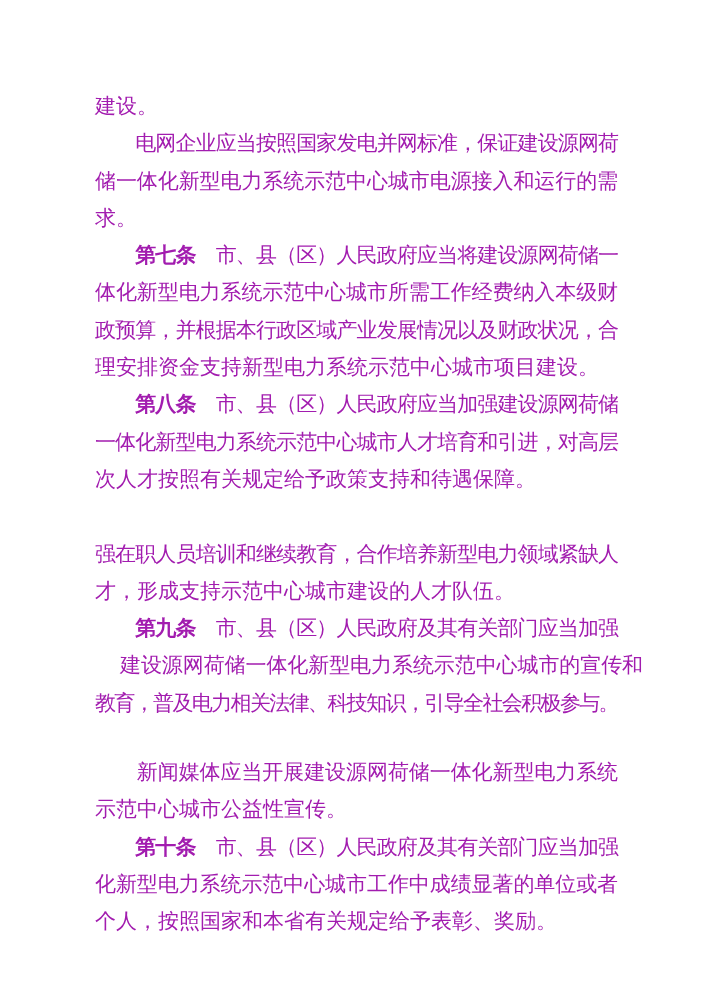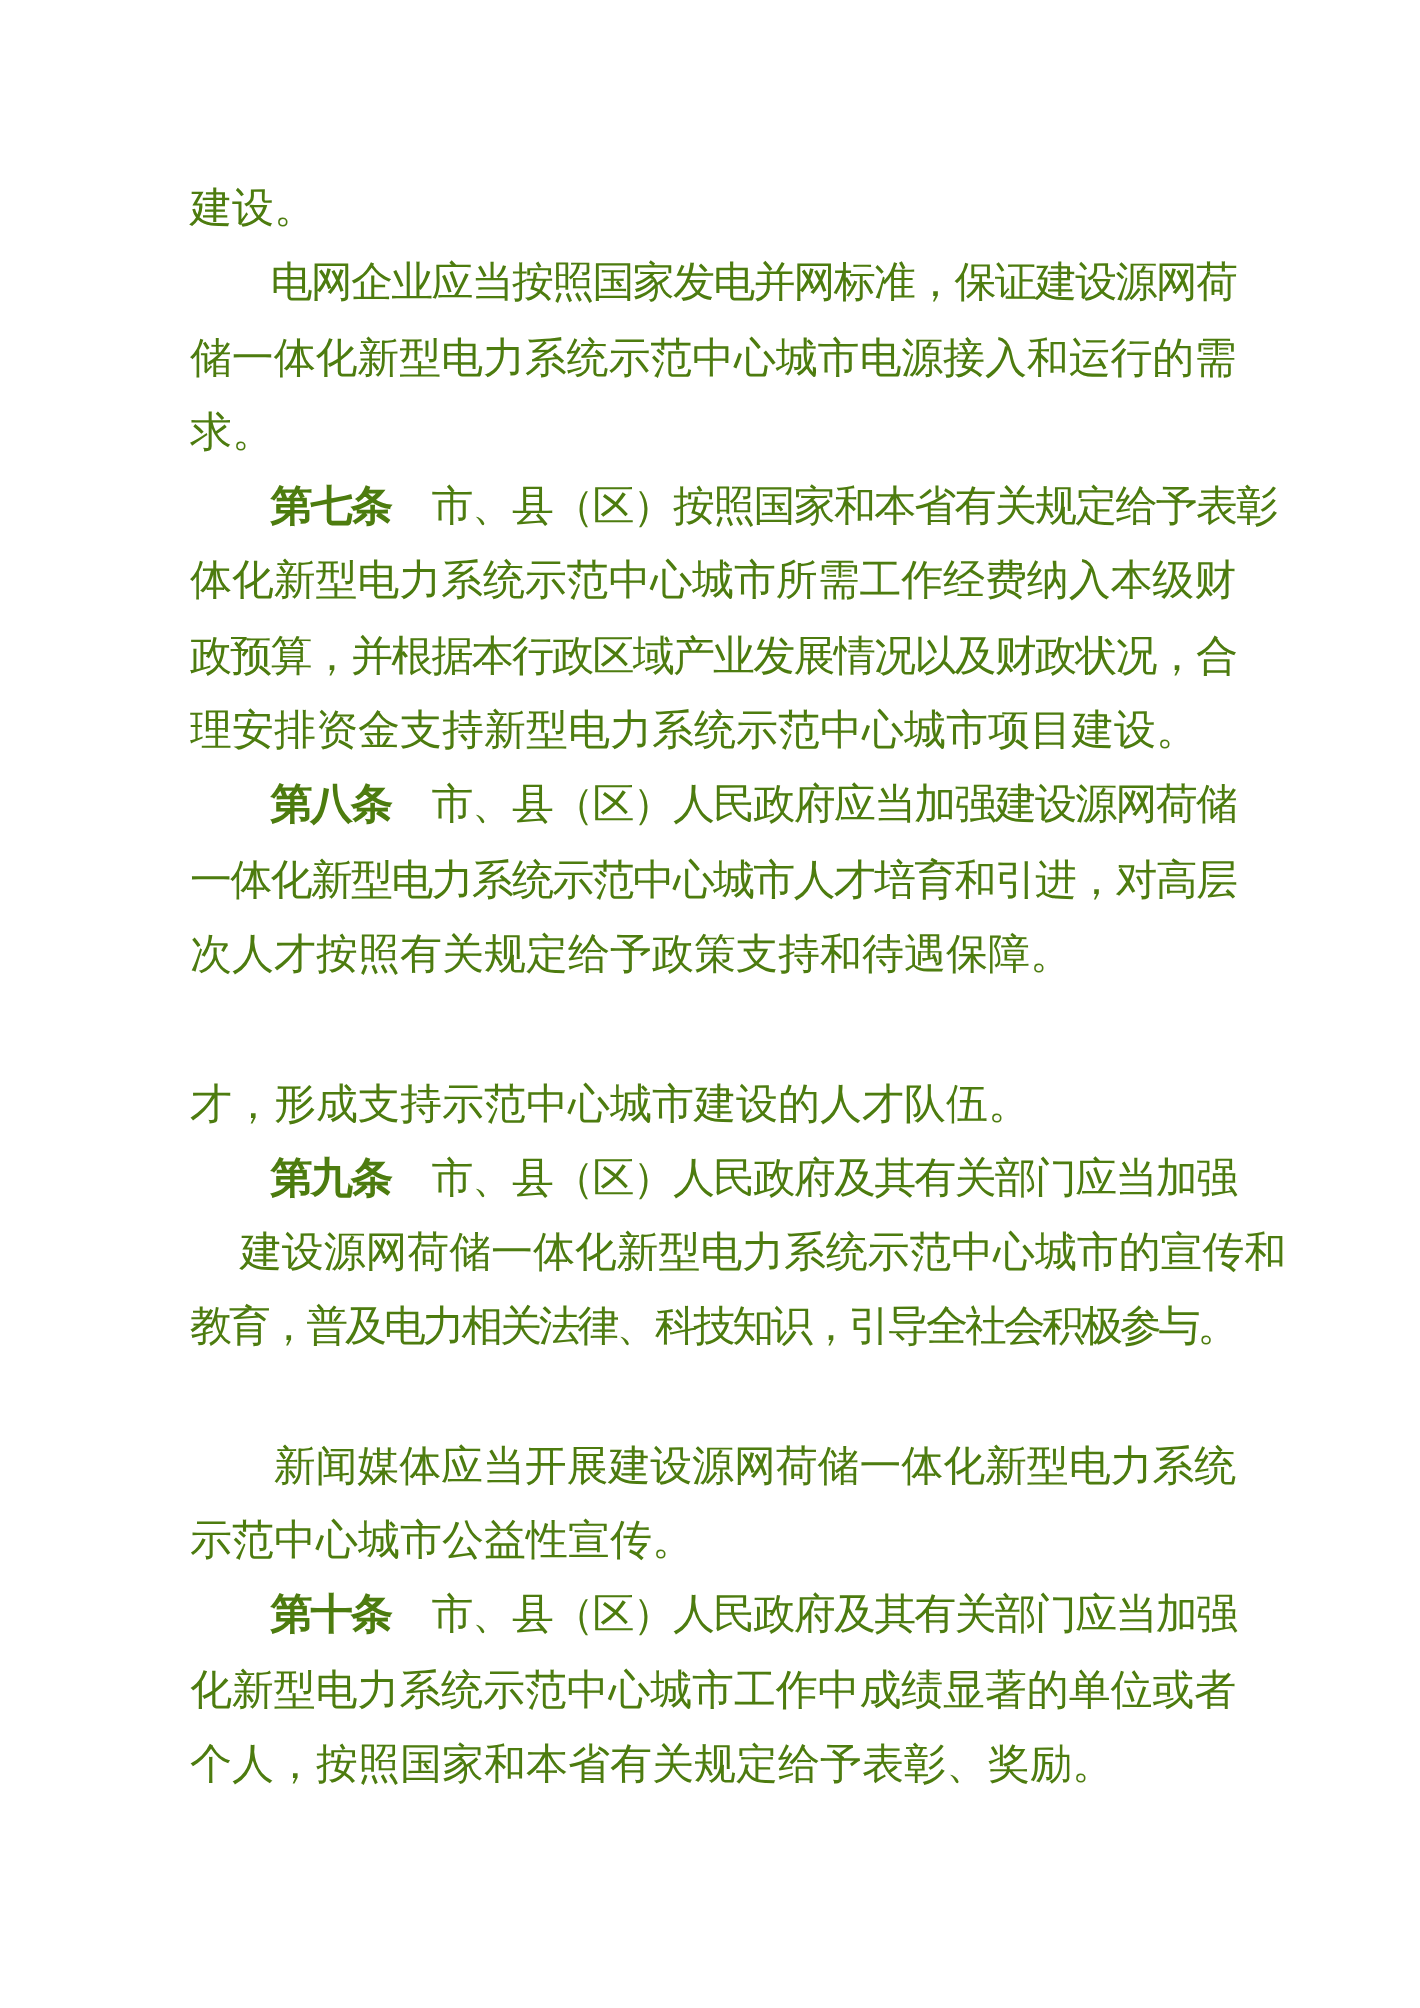--- a/index.html
+++ b/index.html
@@ -18,45 +18,46 @@
   .textblock {
     position: absolute;
     left: 95px;
     top: 88px;
     width: 524px;
   }
   .line {
     height: 37.3px;
     line-height: 37.3px;
     font-size: 21px;
-    color: #4d7c0f;
+    color: #a21caf;
     white-space: nowrap;
-    font-family: Liberation Mono, monospace;
+    font-family: Liberation Serif, serif;
   }
   .bold {
     font-weight: bold;
   }
 </style>
 </head>
 <body>
 
 <div class="page">
   <div class="textblock" id="textblock">
       <div class="line"><span>建设。</span></div>
       <div class="line" style="letter-spacing: -0.88px;"><span>　　</span><span>电网企业应当按照国家发电并网标准，保证建设源网荷</span></div>
       <div class="line" style="letter-spacing: -0.08px;"><span>储一体化新型电力系统示范中心城市电源接入和运行的需</span></div>
       <div class="line"><span>求。</span></div>
-      <div class="line" style="letter-spacing: -0.88px;"><span>　　</span><span class="bold">第七条</span><span>　市、县（区）按照国家和本省有关规定给予表彰</span></div>
+      <div class="line" style="letter-spacing: -0.88px;"><span>　　</span><span class="bold">第七条</span><span>　市、县（区）人民政府应当将建设源网荷储一</span></div>
       <div class="line" style="letter-spacing: -0.08px;"><span>体化新型电力系统示范中心城市所需工作经费纳入本级财</span></div>
       <div class="line" style="letter-spacing: -0.88px;"><span>政预算，并根据本行政区域产业发展情况以及财政状况，合</span></div>
       <div class="line"><span>理安排资金支持新型电力系统示范中心城市项目建设。</span></div>
       <div class="line" style="letter-spacing: -0.88px;"><span>　　</span><span class="bold">第八条</span><span>　市、县（区）人民政府应当加强建设源网荷储</span></div>
       <div class="line" style="letter-spacing: -0.88px;"><span>一体化新型电力系统示范中心城市人才培育和引进，对高层</span></div>
       <div class="line"><span>次人才按照有关规定给予政策支持和待遇保障。</span></div>
       <div class="line" style="letter-spacing: -0.88px;"><span>　　</span></div>
+      <div class="line" style="letter-spacing: -0.88px;"><span>强在职人员培训和继续教育，合作培养新型电力领域紧缺人</span></div>
       <div class="line"><span>才，形成支持示范中心城市建设的人才队伍。</span></div>
       <div class="line" style="letter-spacing: -0.88px;"><span>　　</span><span class="bold">第九条</span><span>　市、县（区）人民政府及其有关部门应当加强</span></div>
       <div class="line" style="letter-spacing: -0.08px; margin-left: 25px;"><span>建设源网荷储一体化新型电力系统示范中心城市的宣传和</span></div>
       <div class="line" style="letter-spacing: -1.63px;"><span>教育，普及电力相关法律、科技知识，引导全社会积极参与。</span></div>
       <div class="line" style="letter-spacing: -0.08px; margin-top: 32px;"><span>　　</span><span>新闻媒体应当开展建设源网荷储一体化新型电力系统</span></div>
       <div class="line"><span>示范中心城市公益性宣传。</span></div>
       <div class="line" style="letter-spacing: -0.88px;"><span>　　</span><span class="bold">第十条</span><span>　市、县（区）人民政府及其有关部门应当加强</span></div>
       <div class="line" style="letter-spacing: -0.08px;"><span>化新型电力系统示范中心城市工作中成绩显著的单位或者</span></div>
       <div class="line"><span>个人，按照国家和本省有关规定给予表彰、奖励。</span></div>
     </div>

